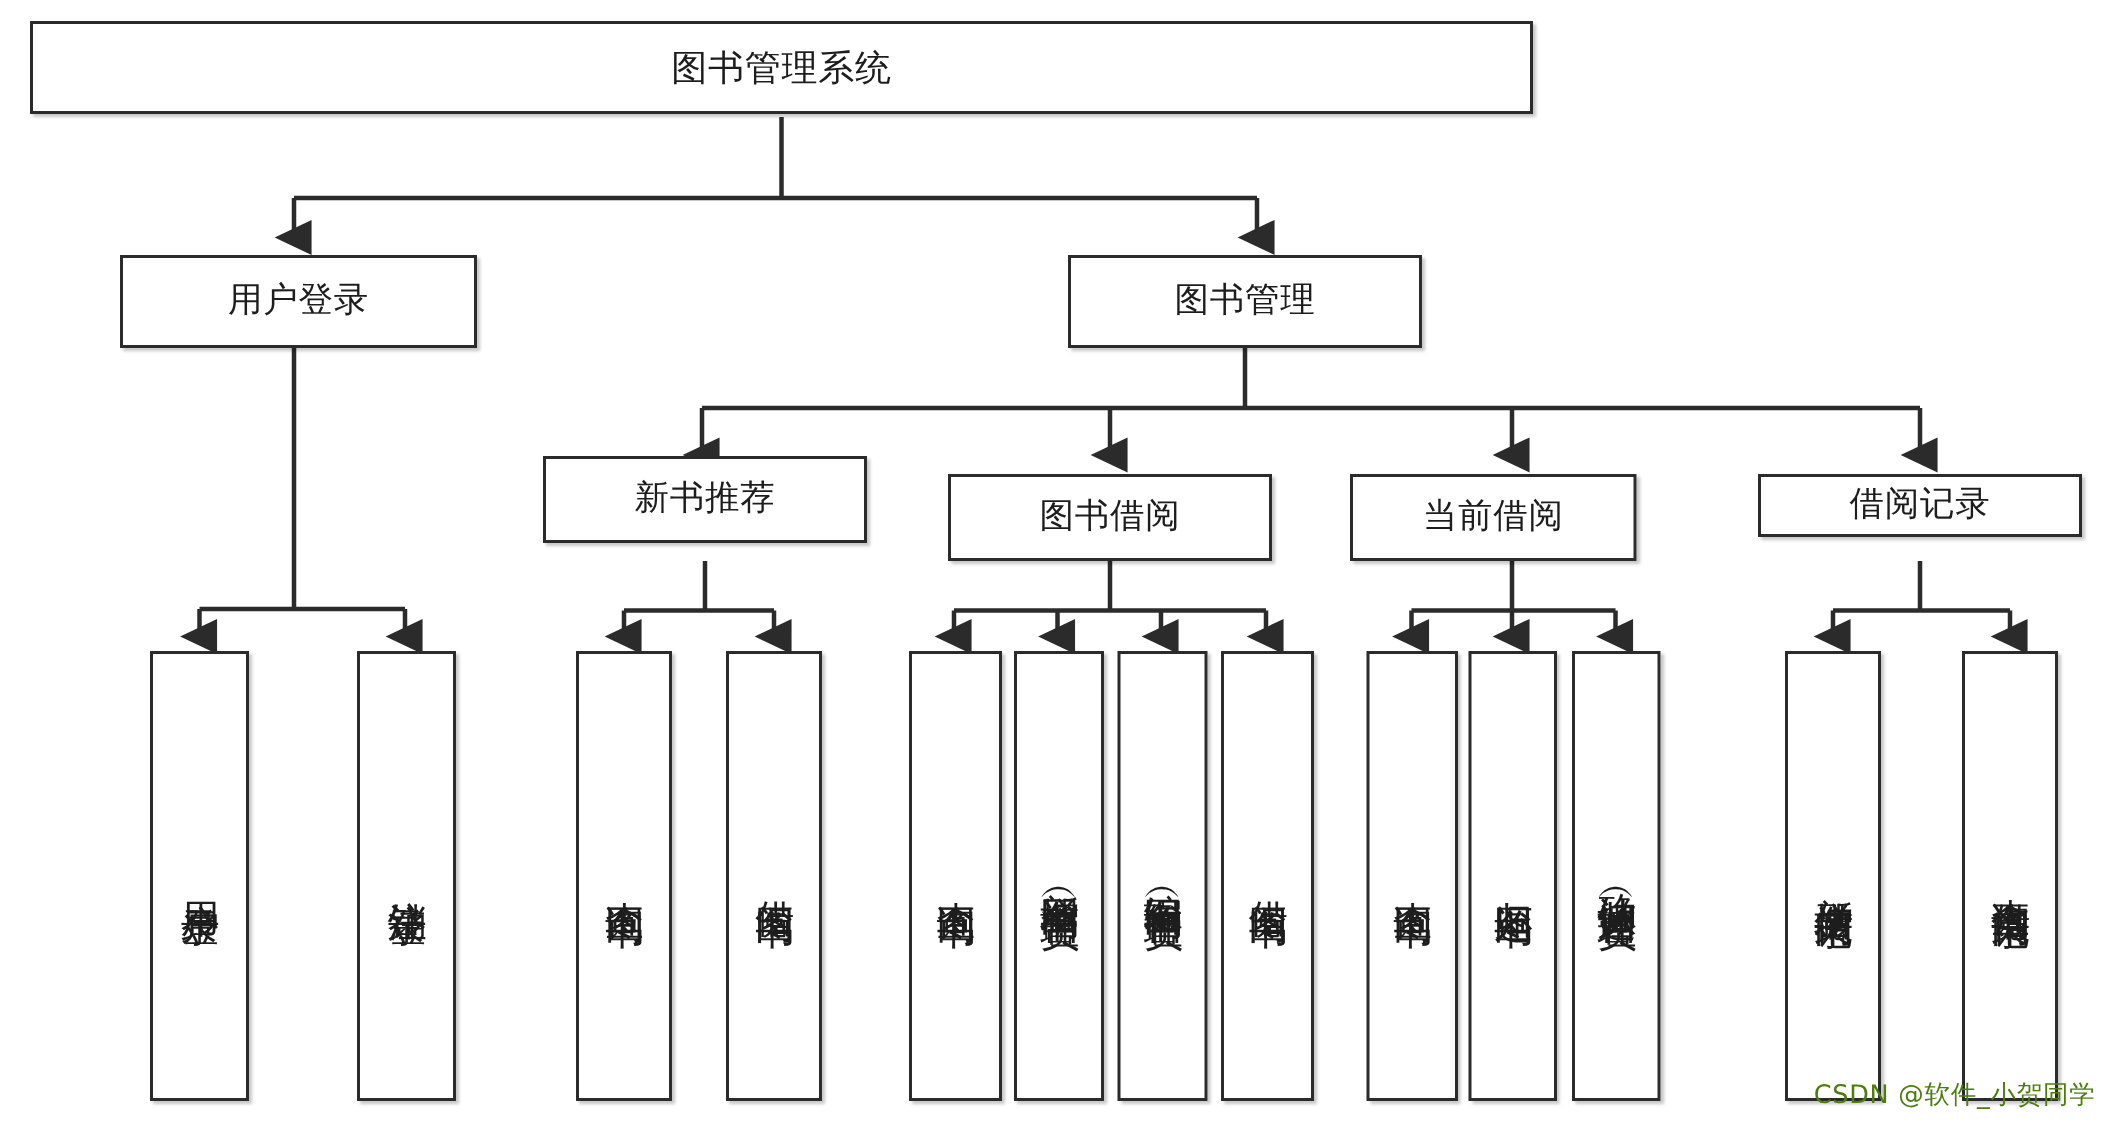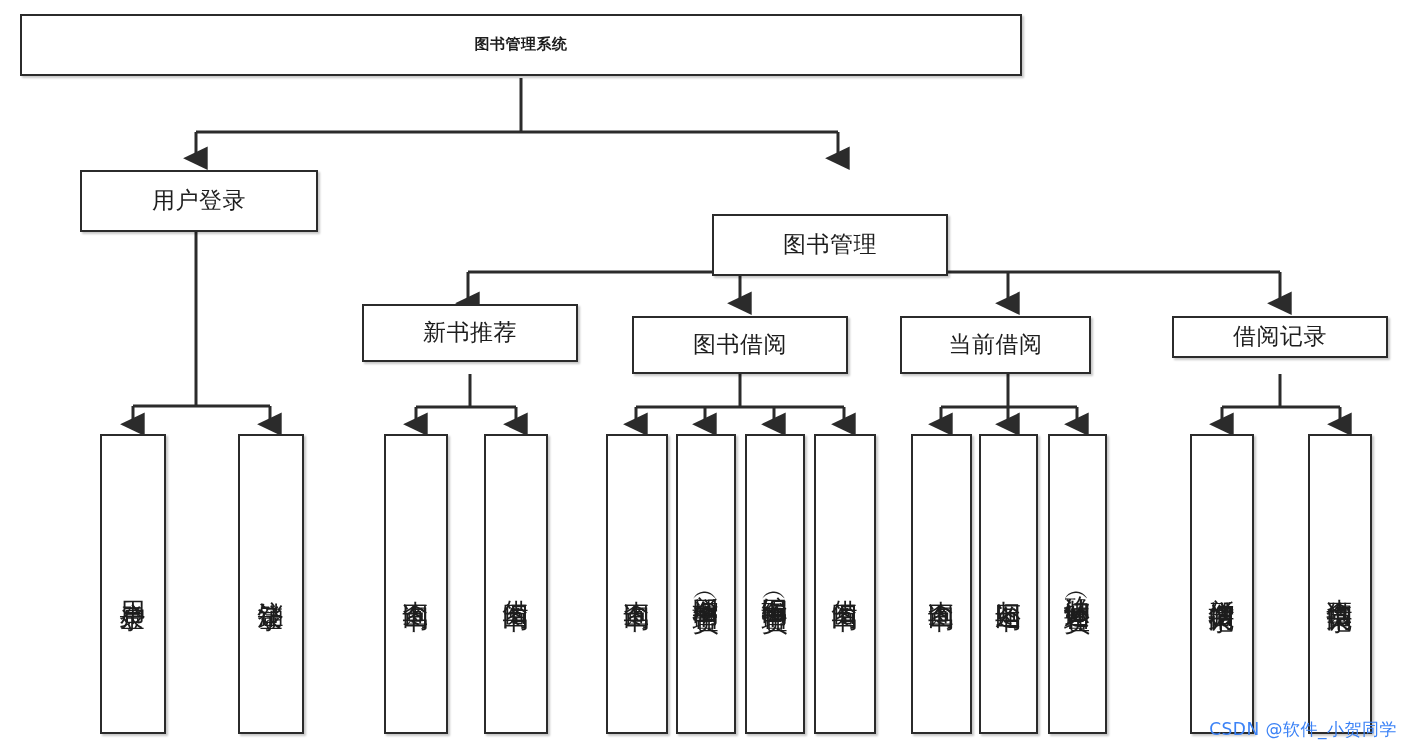--- a/index.html
+++ b/index.html
@@ -40,43 +40,42 @@
     text-align: center;
     line-height: 1.18;
     white-space: nowrap;
     letter-spacing: 0.5px;
   }
   
   .node.h .label {
     font-size: 23px;
   }
   .node.root .label {
-    font-size: 15px;
-    font-weight: bold;
+    font-size: 24px;
   }
   
   .node.v {
     align-items: center;
     justify-content: center;
   }
   .node.v .label {
     writing-mode: vertical-rl;
     text-orientation: upright;
     font-size: 26px;
     line-height: 1.08;
     letter-spacing: 2px;
     white-space: normal;
     max-height: 100%;
   }
   .watermark {
     position: absolute;
     right: 8px;
     bottom: 6px;
     font-size: 17px;
-    color: #3b82f6;
+    color: #4d7c0f;
     white-space: nowrap;
     font-family: "DejaVu Sans", "Liberation Sans", sans-serif;
     letter-spacing: 0.5px;
   }
 </style>
 </head>
 <body>
 
 <div id="canvas">
 
@@ -130,21 +129,21 @@
     </g>
   </svg>
 
   <div class="node h root" style="left:20px; top:14px; width:1002px; height:62px;">
     <span class="label">图书管理系统</span>
   </div>
 
   <div class="node h" style="left:80px; top:170px; width:238px; height:62px;">
     <span class="label">用户登录</span>
   </div>
-  <div class="node h" style="left:712px; top:170px; width:236px; height:62px;margin-top:44px;">
+  <div class="node h" style="left:712px; top:170px; width:236px; height:62px;">
     <span class="label">图书管理</span>
   </div>
 
   <div class="node h" style="left:362px; top:304px; width:216px; height:58px;">
     <span class="label">新书推荐</span>
   </div>
   <div class="node h" style="left:632px; top:316px; width:216px; height:58px;">
     <span class="label">图书借阅</span>
   </div>
   <div class="node h" style="left:900px; top:316px; width:191px; height:58px;">

